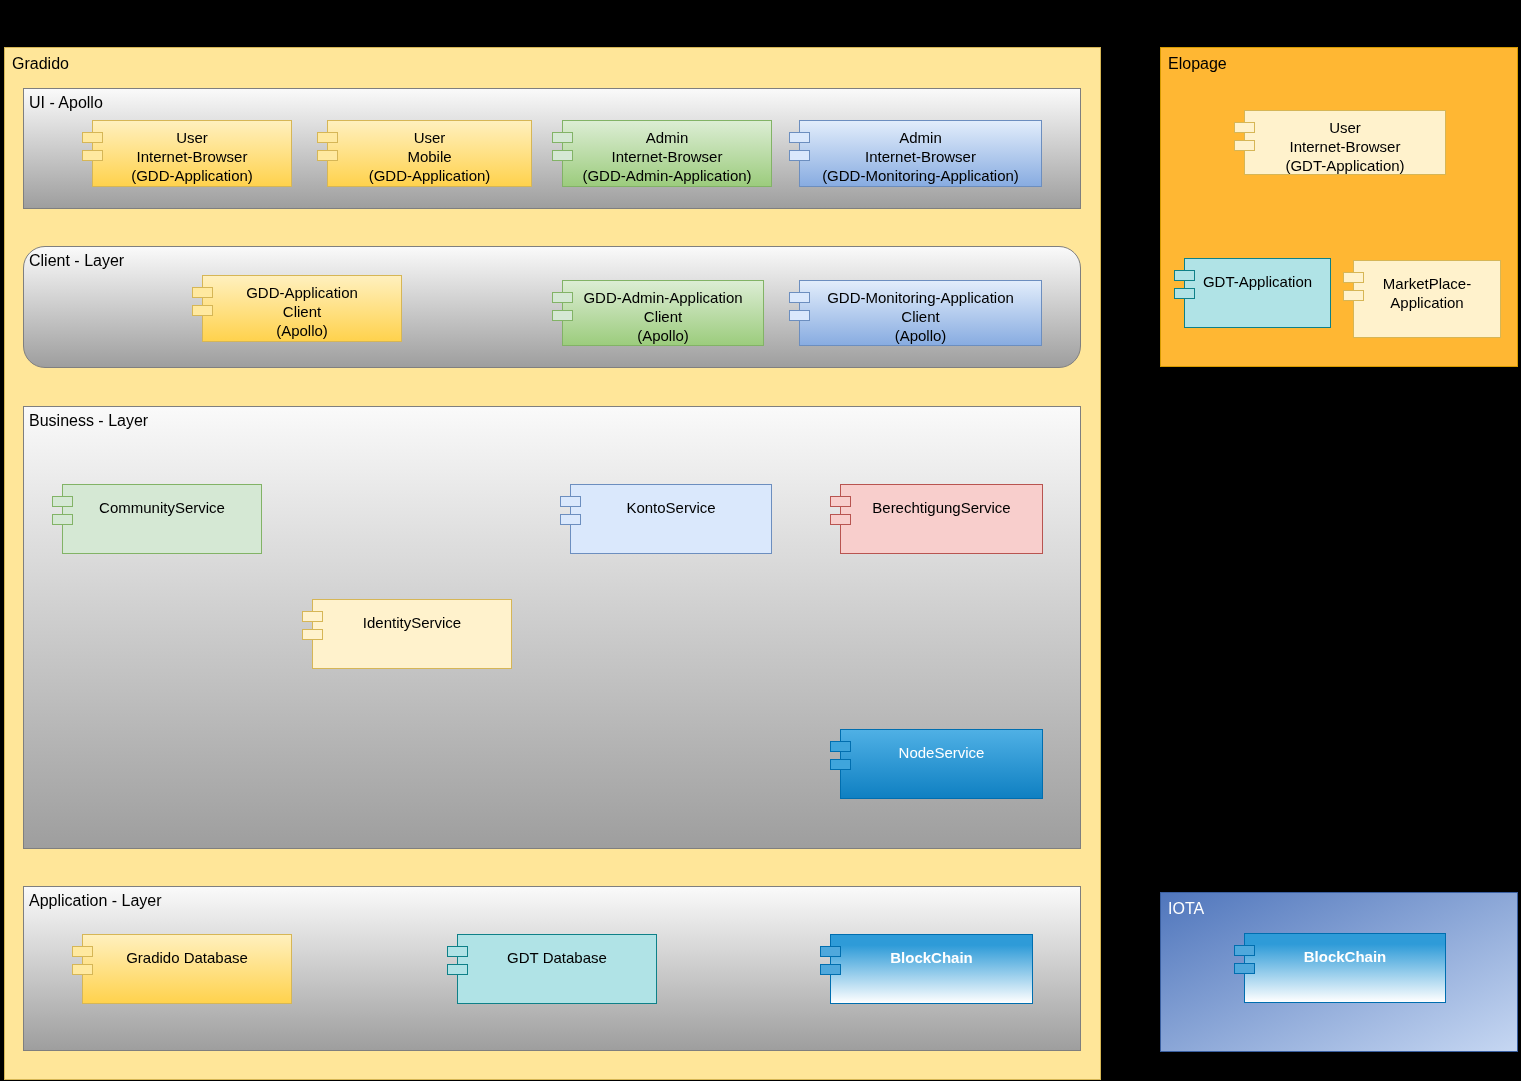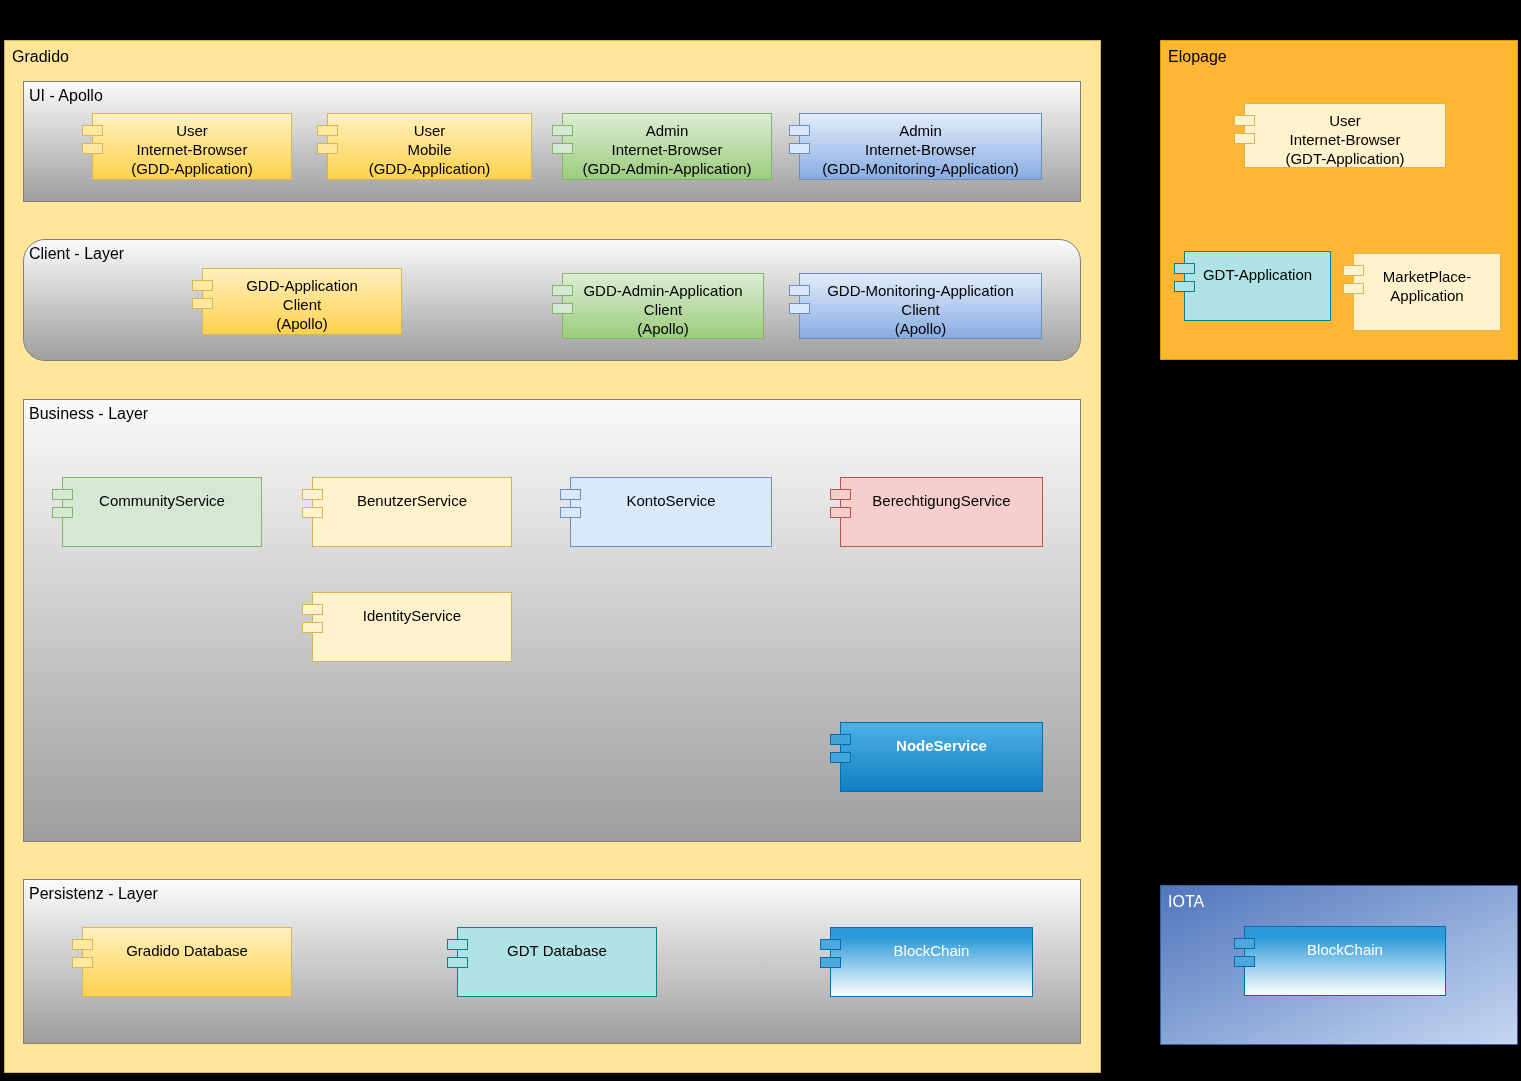--- a/index.html
+++ b/index.html
@@ -1,20 +1,20 @@
 <!DOCTYPE html>
 <html><head>
 <meta charset="utf-8">
 <style>
   * { margin:0; padding:0; box-sizing:border-box; }
   html,body { background:#000; }
   body { font-family:"Liberation Sans", sans-serif; }
   .canvas { position:relative; width:1521px; height:1081px; background:#000; overflow:hidden; }
 
-  .container { position:absolute; }
+  .container { position:absolute;margin-top:7px; }
   .gradido  { left:4px;    top:40px;  width:1097px; height:1033px; background:#FFE699; border:1px solid #D6B656; }
   .elopage  { left:1160px; top:40px;  width:358px;  height:320px;  background:#FFB733; border:1px solid #D79B00; }
   .iota     { left:1160px; top:885px; width:358px;  height:160px;  background:linear-gradient(155deg,#5076BC 0%,#C6D7F2 100%); border:1px solid #3A5FA0;padding-left:40px; }
 
   .container-title { position:absolute; left:7px; top:7px; font-size:16px; color:#000; }
   .iota .container-title { color:#fff; }
 
   .layer { position:absolute; background:linear-gradient(#FAFAFA,#9E9E9E); border:1px solid #7F7F7F; }
   .layer-ui        { left:18px; top:40px;  width:1058px; height:121px; }
   .layer-client    { left:18px; top:198px; width:1058px; height:122px;border-radius:22px; }
@@ -42,23 +42,23 @@
   .v-gf { background:#D5E8D4; border-color:#82B366; }
   .v-gf .tab { background:#D5E8D4; border-color:#82B366; }
   .v-bg { background:linear-gradient(#E2EDFB,#88ACE1); border-color:#6C8EBF; }
   .v-bg .tab { background:#DAE8FC; border-color:#6C8EBF; }
   .v-bf { background:#DAE8FC; border-color:#6C8EBF; }
   .v-bf .tab { background:#DAE8FC; border-color:#6C8EBF; }
   .v-pk { background:#F8CECC; border-color:#B85450; }
   .v-pk .tab { background:#F8CECC; border-color:#B85450; }
   .v-tl { background:#B0E3E6; border-color:#0E8088; }
   .v-tl .tab { background:#B0E3E6; border-color:#0E8088; }
-  .v-nb { background:linear-gradient(#4FB0E5,#0F80C2); border-color:#006EAF; color:#fff; font-weight:bold; }
+  .v-nb { background:linear-gradient(#4FB0E5,#0F80C2); border-color:#006EAF; color:#fff; font-weight:normal; }
   .v-nb .tab { background:#3FA5DC; border-color:#006EAF; }
-  .v-bw { background:linear-gradient(#2E9BD8 15%,#FFFFFF 100%); border-color:#006EAF; color:#fff; font-weight:normal; }
+  .v-bw { background:linear-gradient(#2E9BD8 15%,#FFFFFF 100%); border-color:#006EAF; color:#fff; font-weight:bold; }
   .v-bw .tab { background:#4FA8DC; border-color:#006EAF; }
 </style>
 </head>
 <body>
 
 <div class="canvas">
 
   <section class="container gradido">
     <div class="container-title">Gradido</div>
 
@@ -128,25 +128,20 @@
 
     <div class="layer layer-business">
       <div class="layer-title">Business - Layer</div>
 
       <div class="comp v-gf pad-s" style="left:38px;top:77px;width:200px;height:70px;">
         <span class="tab t1"></span>
         <span class="tab t2"></span>
         <span class="label">CommunityService</span>
       </div>
 
-      <div class="comp v-yf pad-s" style="left:288px;top:77px;width:200px;height:70px;">
-        <span class="tab t1"></span>
-        <span class="tab t2"></span>
-        <span class="label">BenutzerService</span>
-      </div>
 
       <div class="comp v-bf pad-s" style="left:546px;top:77px;width:202px;height:70px;">
         <span class="tab t1"></span>
         <span class="tab t2"></span>
         <span class="label">KontoService</span>
       </div>
 
       <div class="comp v-pk pad-s" style="left:816px;top:77px;width:203px;height:70px;">
         <span class="tab t1"></span>
         <span class="tab t2"></span>
@@ -161,21 +156,21 @@
 
 
       <div class="comp v-nb pad-s" style="left:816px;top:322px;width:203px;height:70px;">
         <span class="tab t1"></span>
         <span class="tab t2"></span>
         <span class="label">NodeService</span>
       </div>
     </div>
 
     <div class="layer layer-persistenz">
-      <div class="layer-title">Persistenz - Layer</div>
+      <div class="layer-title">Application - Layer</div>
 
       <div class="comp v-yg pad-s" style="left:58px;top:47px;width:210px;height:70px;">
         <span class="tab t1"></span>
         <span class="tab t2"></span>
         <span class="label">Gradido Database</span>
       </div>
 
       <div class="comp v-tl pad-s" style="left:433px;top:47px;width:200px;height:70px;">
         <span class="tab t1"></span>
         <span class="tab t2"></span>

